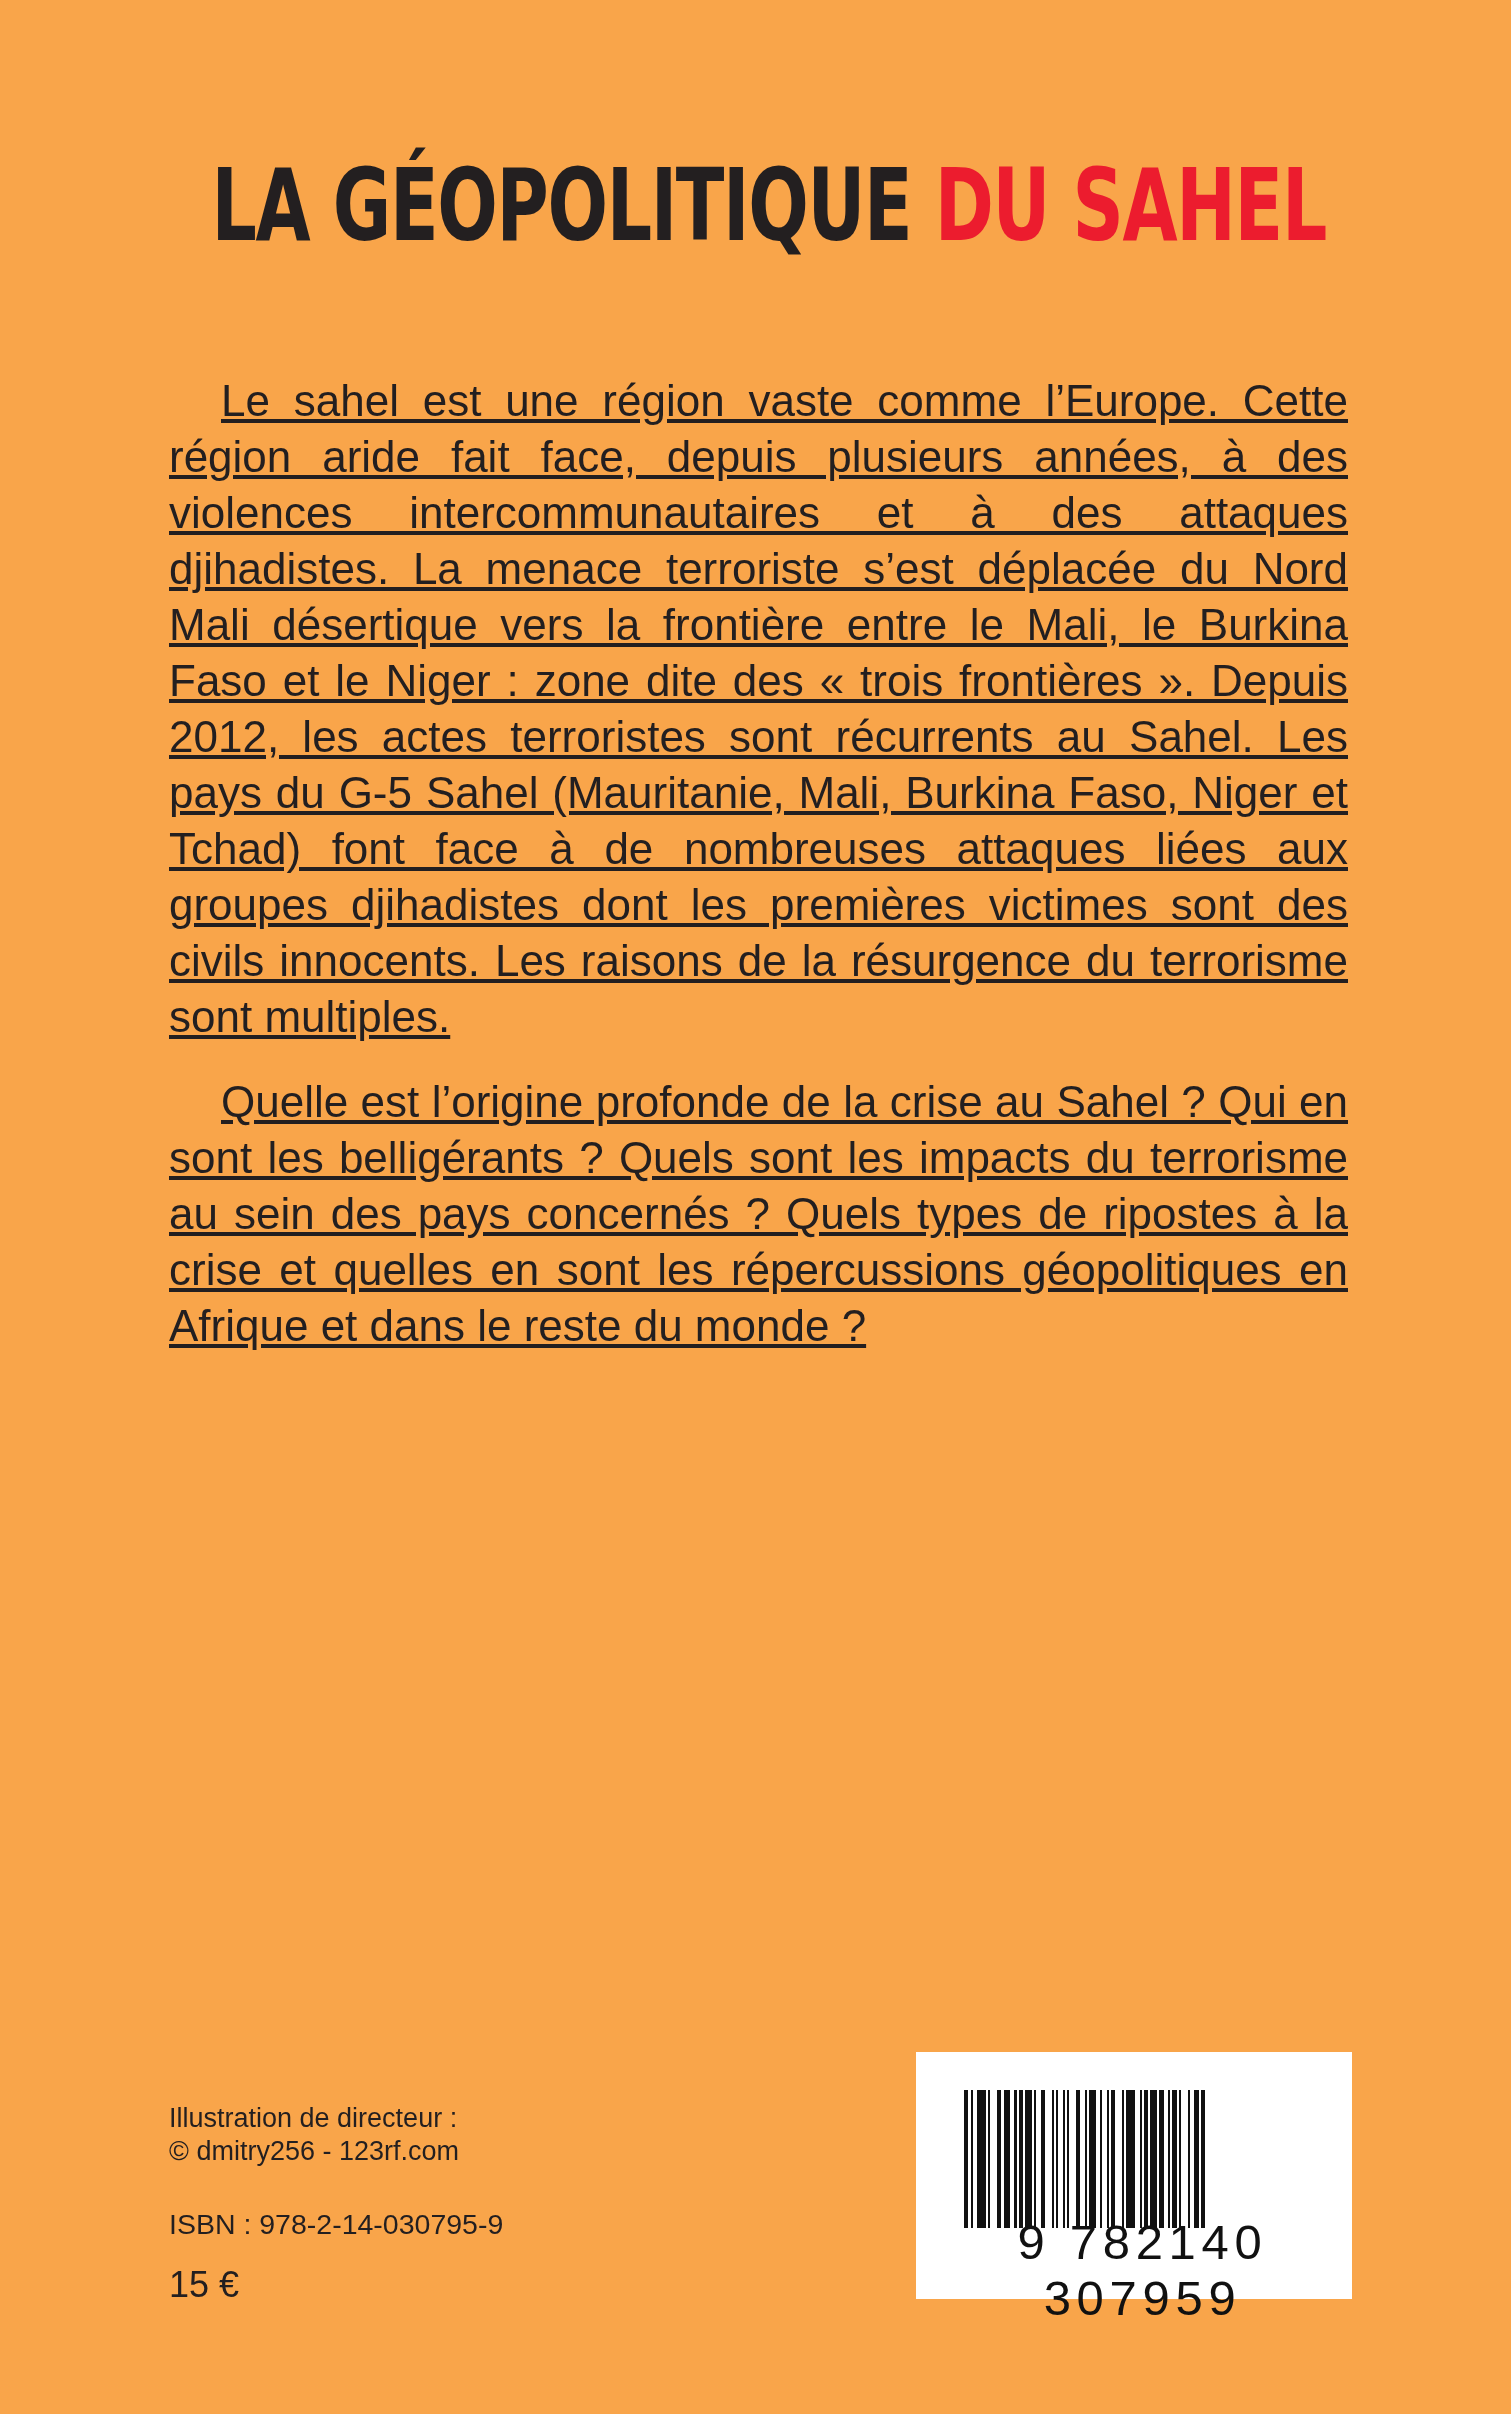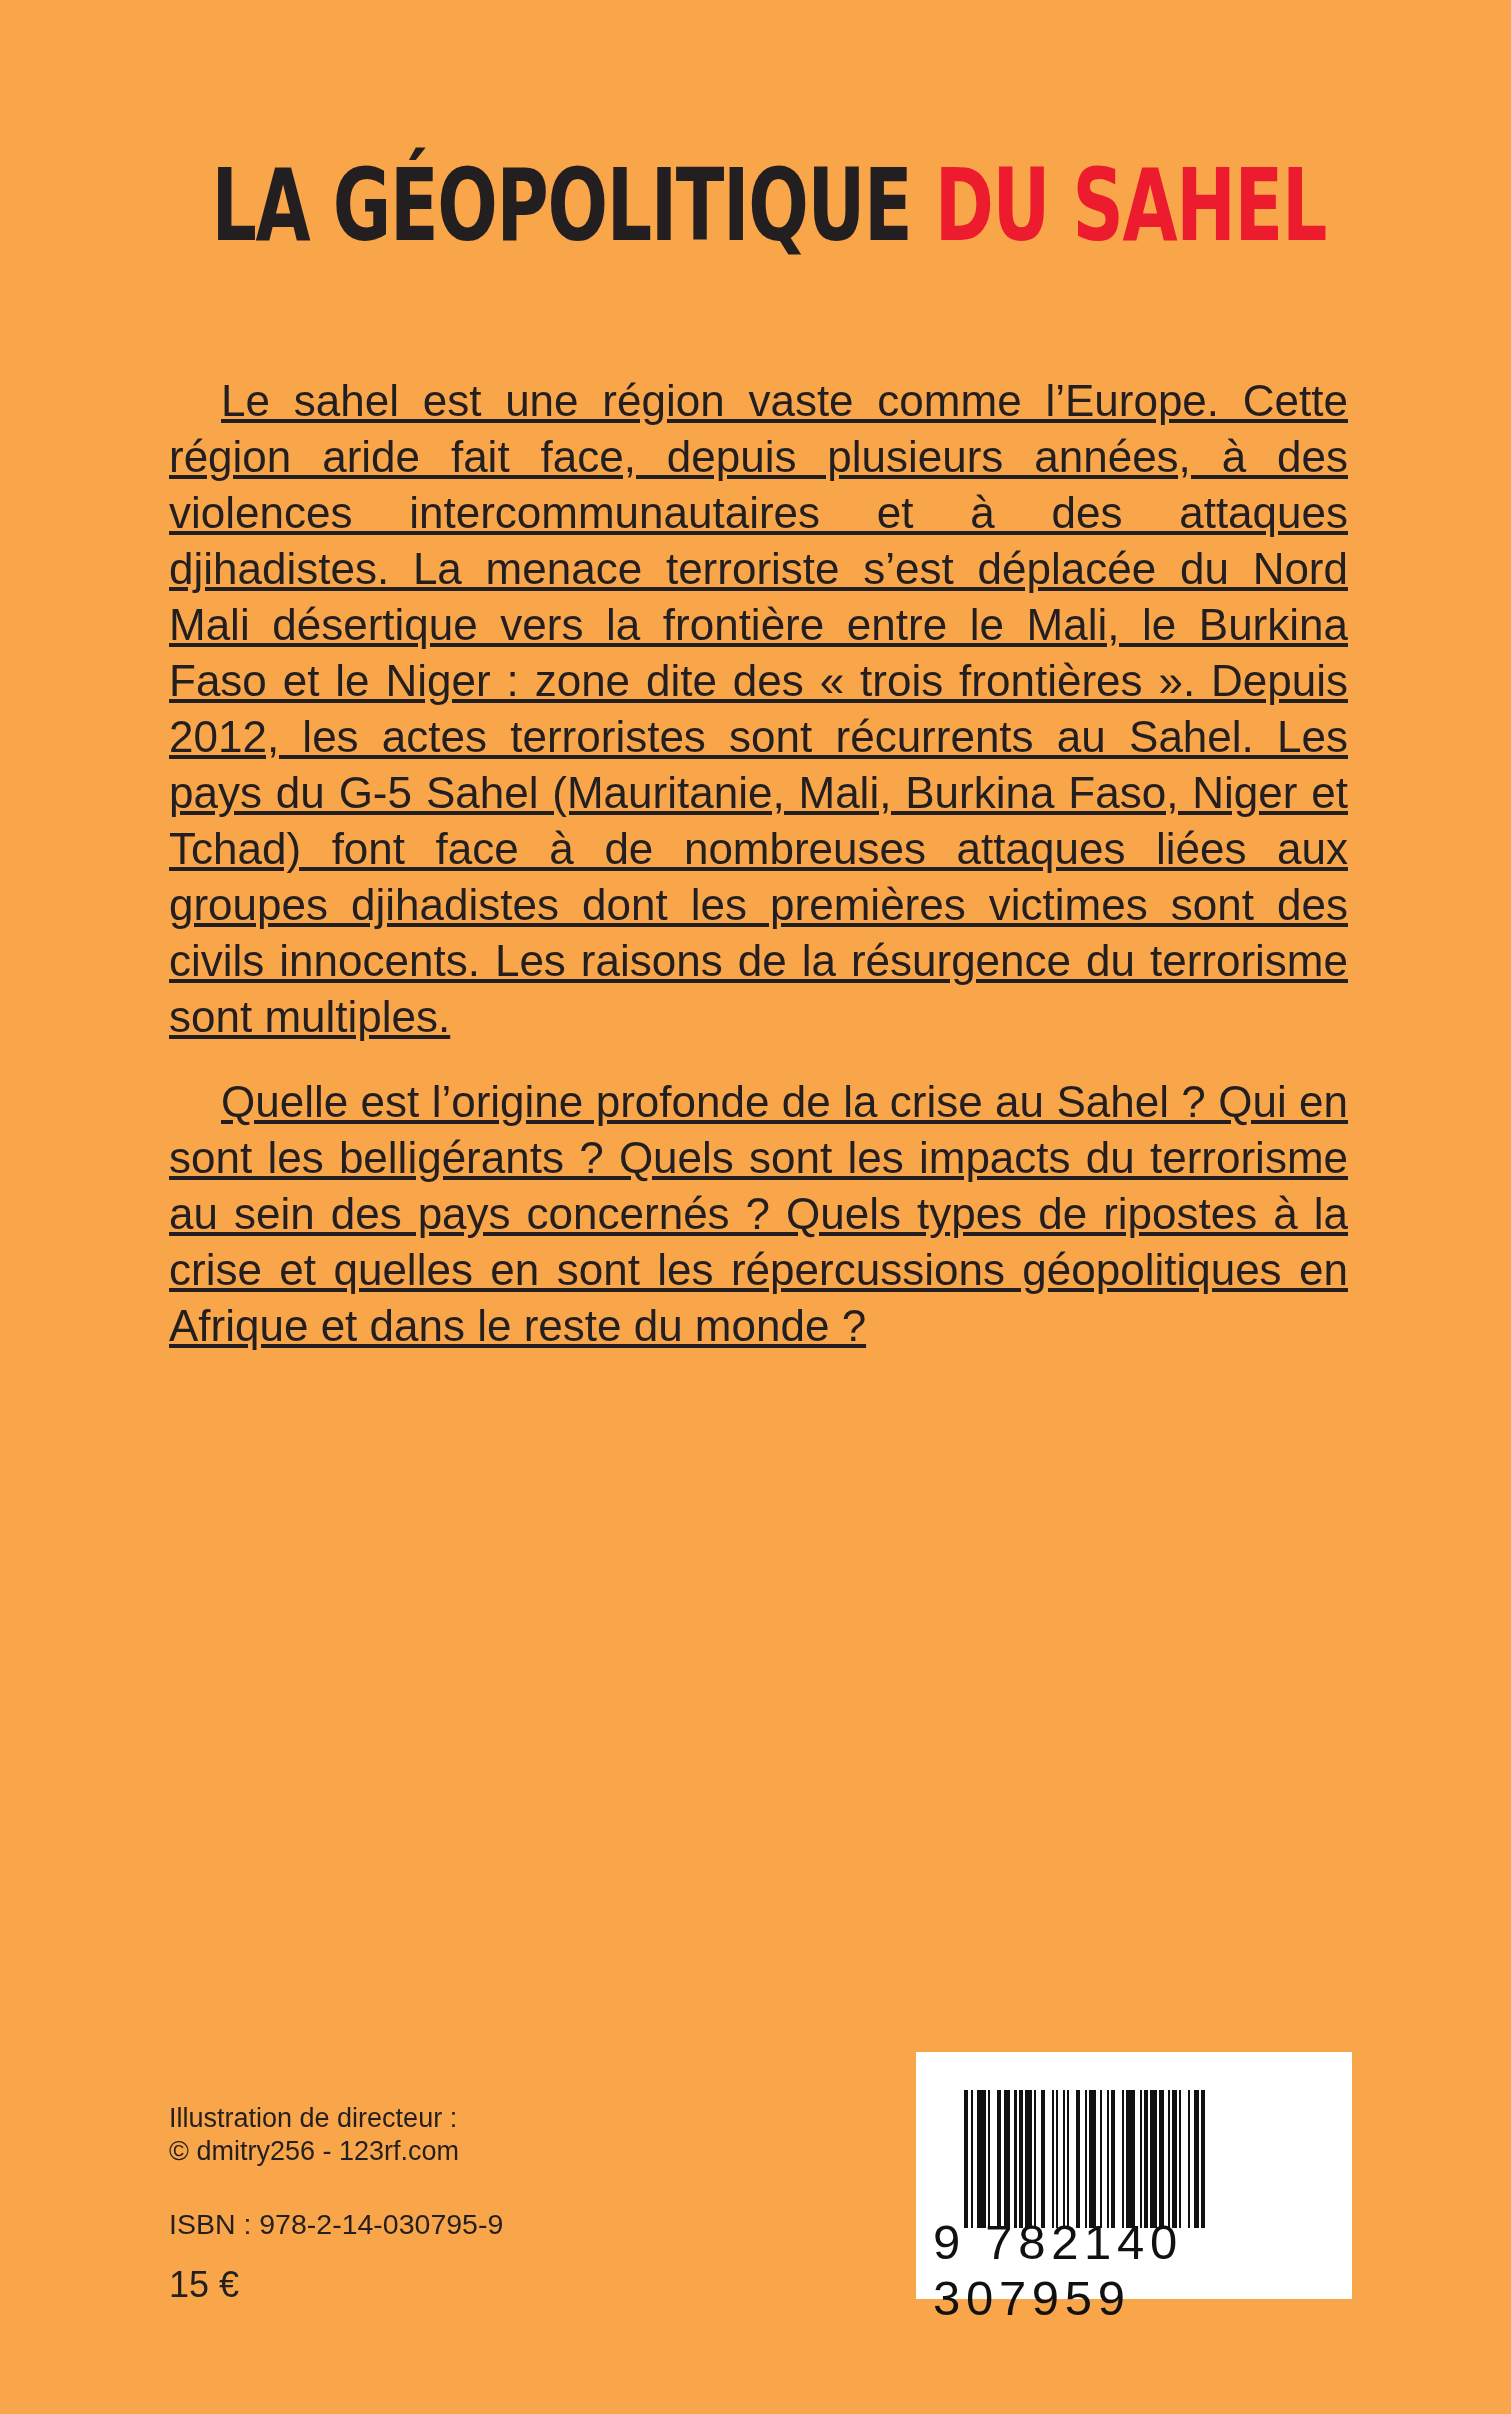--- a/index.html
+++ b/index.html
@@ -17,21 +17,21 @@
           font-style:italic; text-align:justify; }
   .bios p { margin:0 0 38px 0; }
   .bios b { font-weight:bold; }
   .credits { position:absolute; left:169px; top:2102px; font-size:27px; line-height:33px; }
   .isbn { position:absolute; left:169px; top:2208px; font-size:28.5px; }
   .price { position:absolute; left:169px; top:2264px; font-size:36px;text-align:right; }
   .barcode-box { position:absolute; left:916px; top:2052px; width:436px; height:247px; background:#ffffff; }
   .bars { position:absolute; left:48px; top:38px; width:352px; height:138px; display:flex; align-items:stretch; }
   .bars span { display:block; background:#111; height:100%; }
   .bar-digits { position:absolute; left:17px; top:162px; font-family:"Liberation Sans", sans-serif; font-size:49px;
-                letter-spacing:5.7px; color:#111; background:transparent; }
+                letter-spacing:5.7px; color:#111; background:transparent;text-align:center; }
 </style>
 </head>
 <body>
 
 <div class="title">
   <span class="t-black">LA GÉOPOLITIQUE</span>
   <span class="t-red">DU SAHEL</span>
 </div>
 
 <div class="body">

